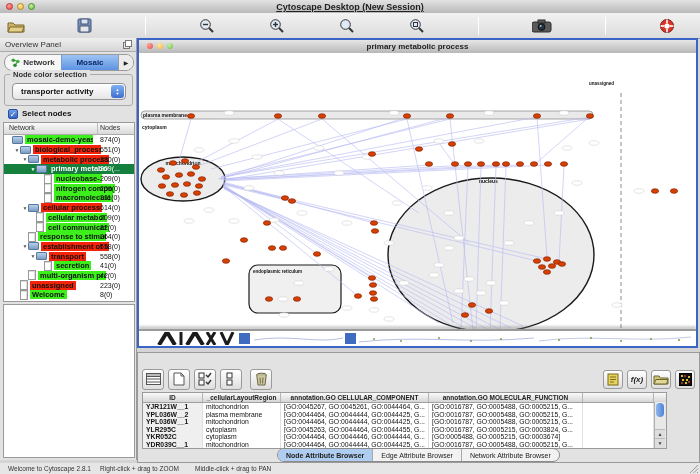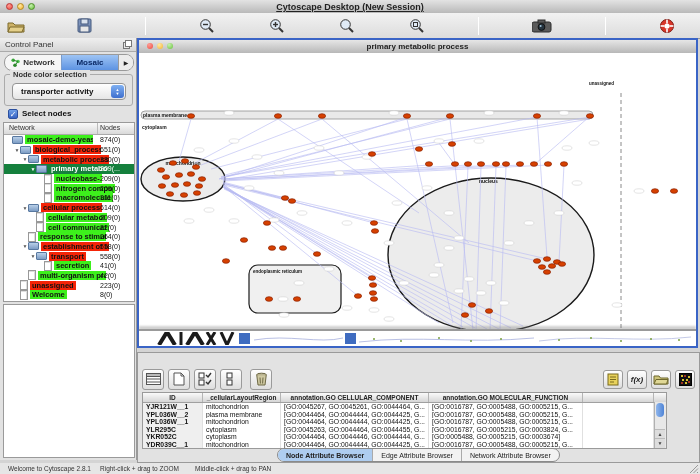--- a/index.html
+++ b/index.html
@@ -226,21 +226,21 @@
         <rect x="1" y="1" width="12" height="14" rx="1" fill="#fdfdfd" stroke="#777"></rect>
         <rect x="3" y="3" width="8" height="2" fill="#6f94c8"></rect>
         <rect x="3" y="7" width="6" height="2" fill="#c86f5f"></rect>
         <path d="M7 13 L12 10 L12 15 Z" fill="#444"></path>
       </svg>
   </button>
 </div>
 
 <div class="abs cpanel">
   <div class="abs phead">
-    <span class="abs phead-label">Control Panel</span>
+    <span class="abs phead-label">Overview Panel</span>
     <svg class="abs float-ic" style="right:4px">
         <rect x="0.5" y="2.5" width="6" height="6" fill="#e8e8e8" stroke="#777"></rect>
         <rect x="2.5" y="0.5" width="6" height="6" fill="#fff" stroke="#777"></rect>
       </svg>
   </div>
   <div class="abs cp-tabs">
     <div class="cp-tab">
       <svg width="9" height="9">
           <circle cx="2.2" cy="2.2" r="1.8" fill="#3caa3c"></circle>
           <circle cx="7" cy="3.5" r="1.8" fill="#57c957"></circle>

